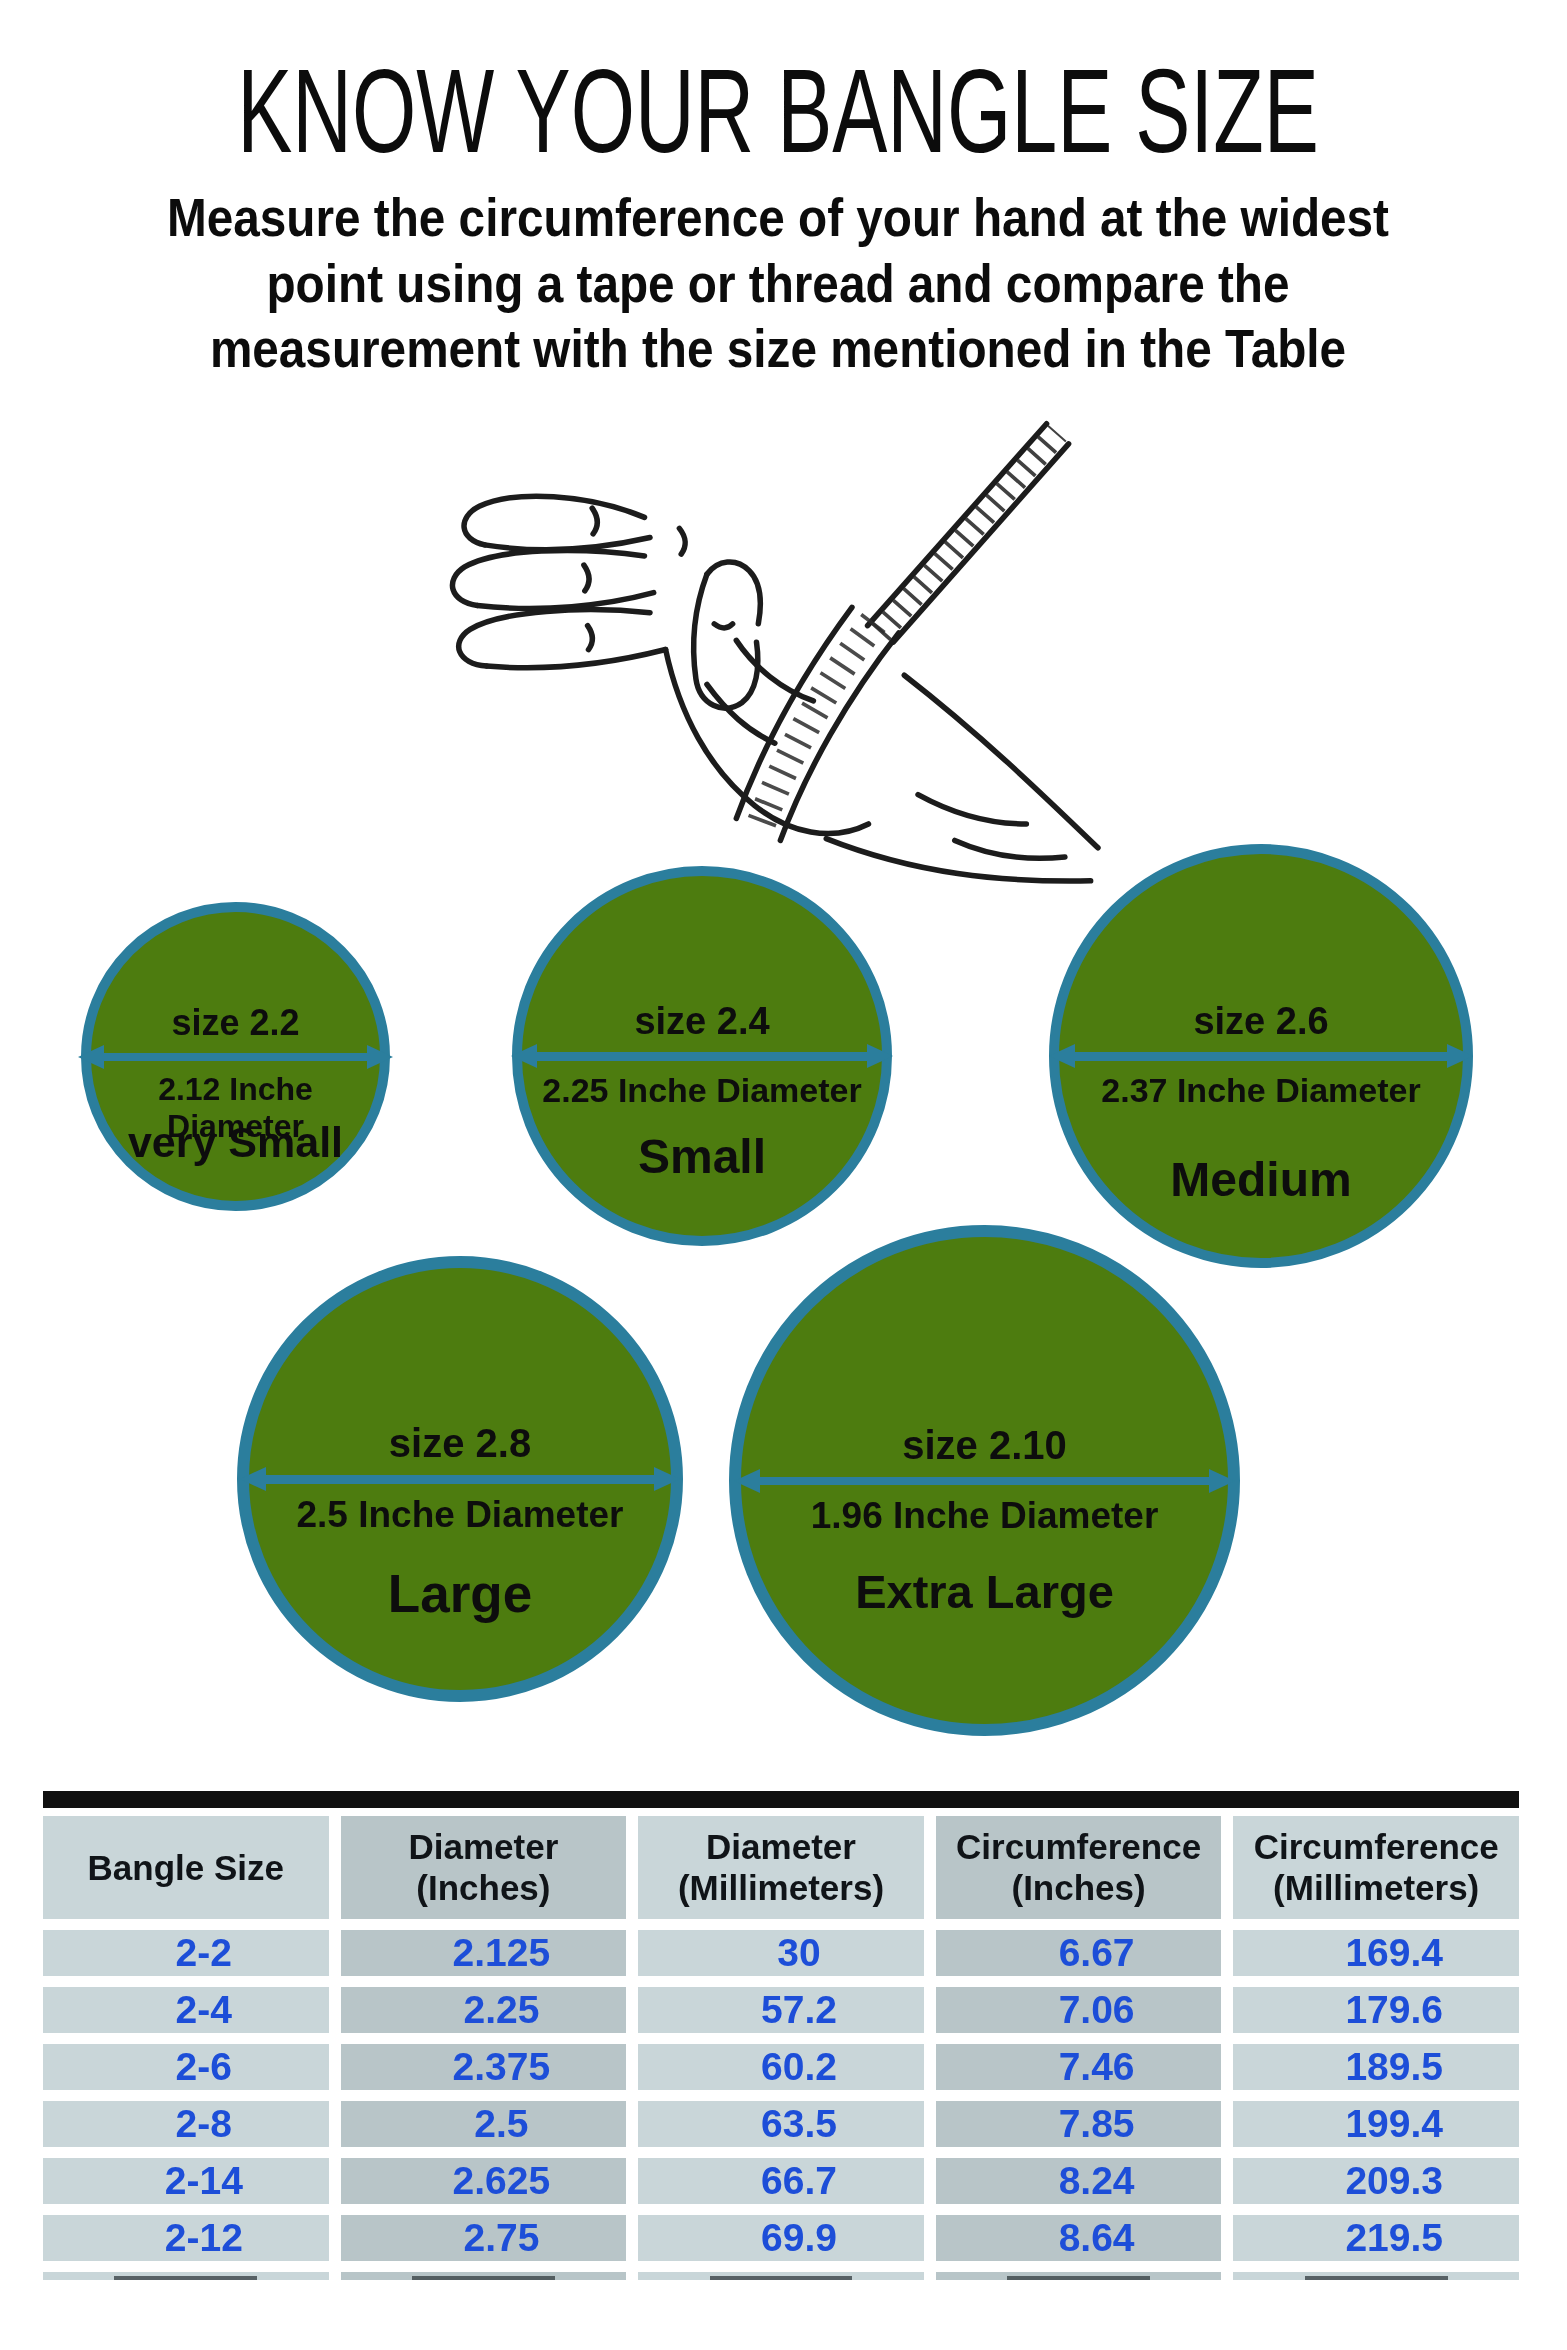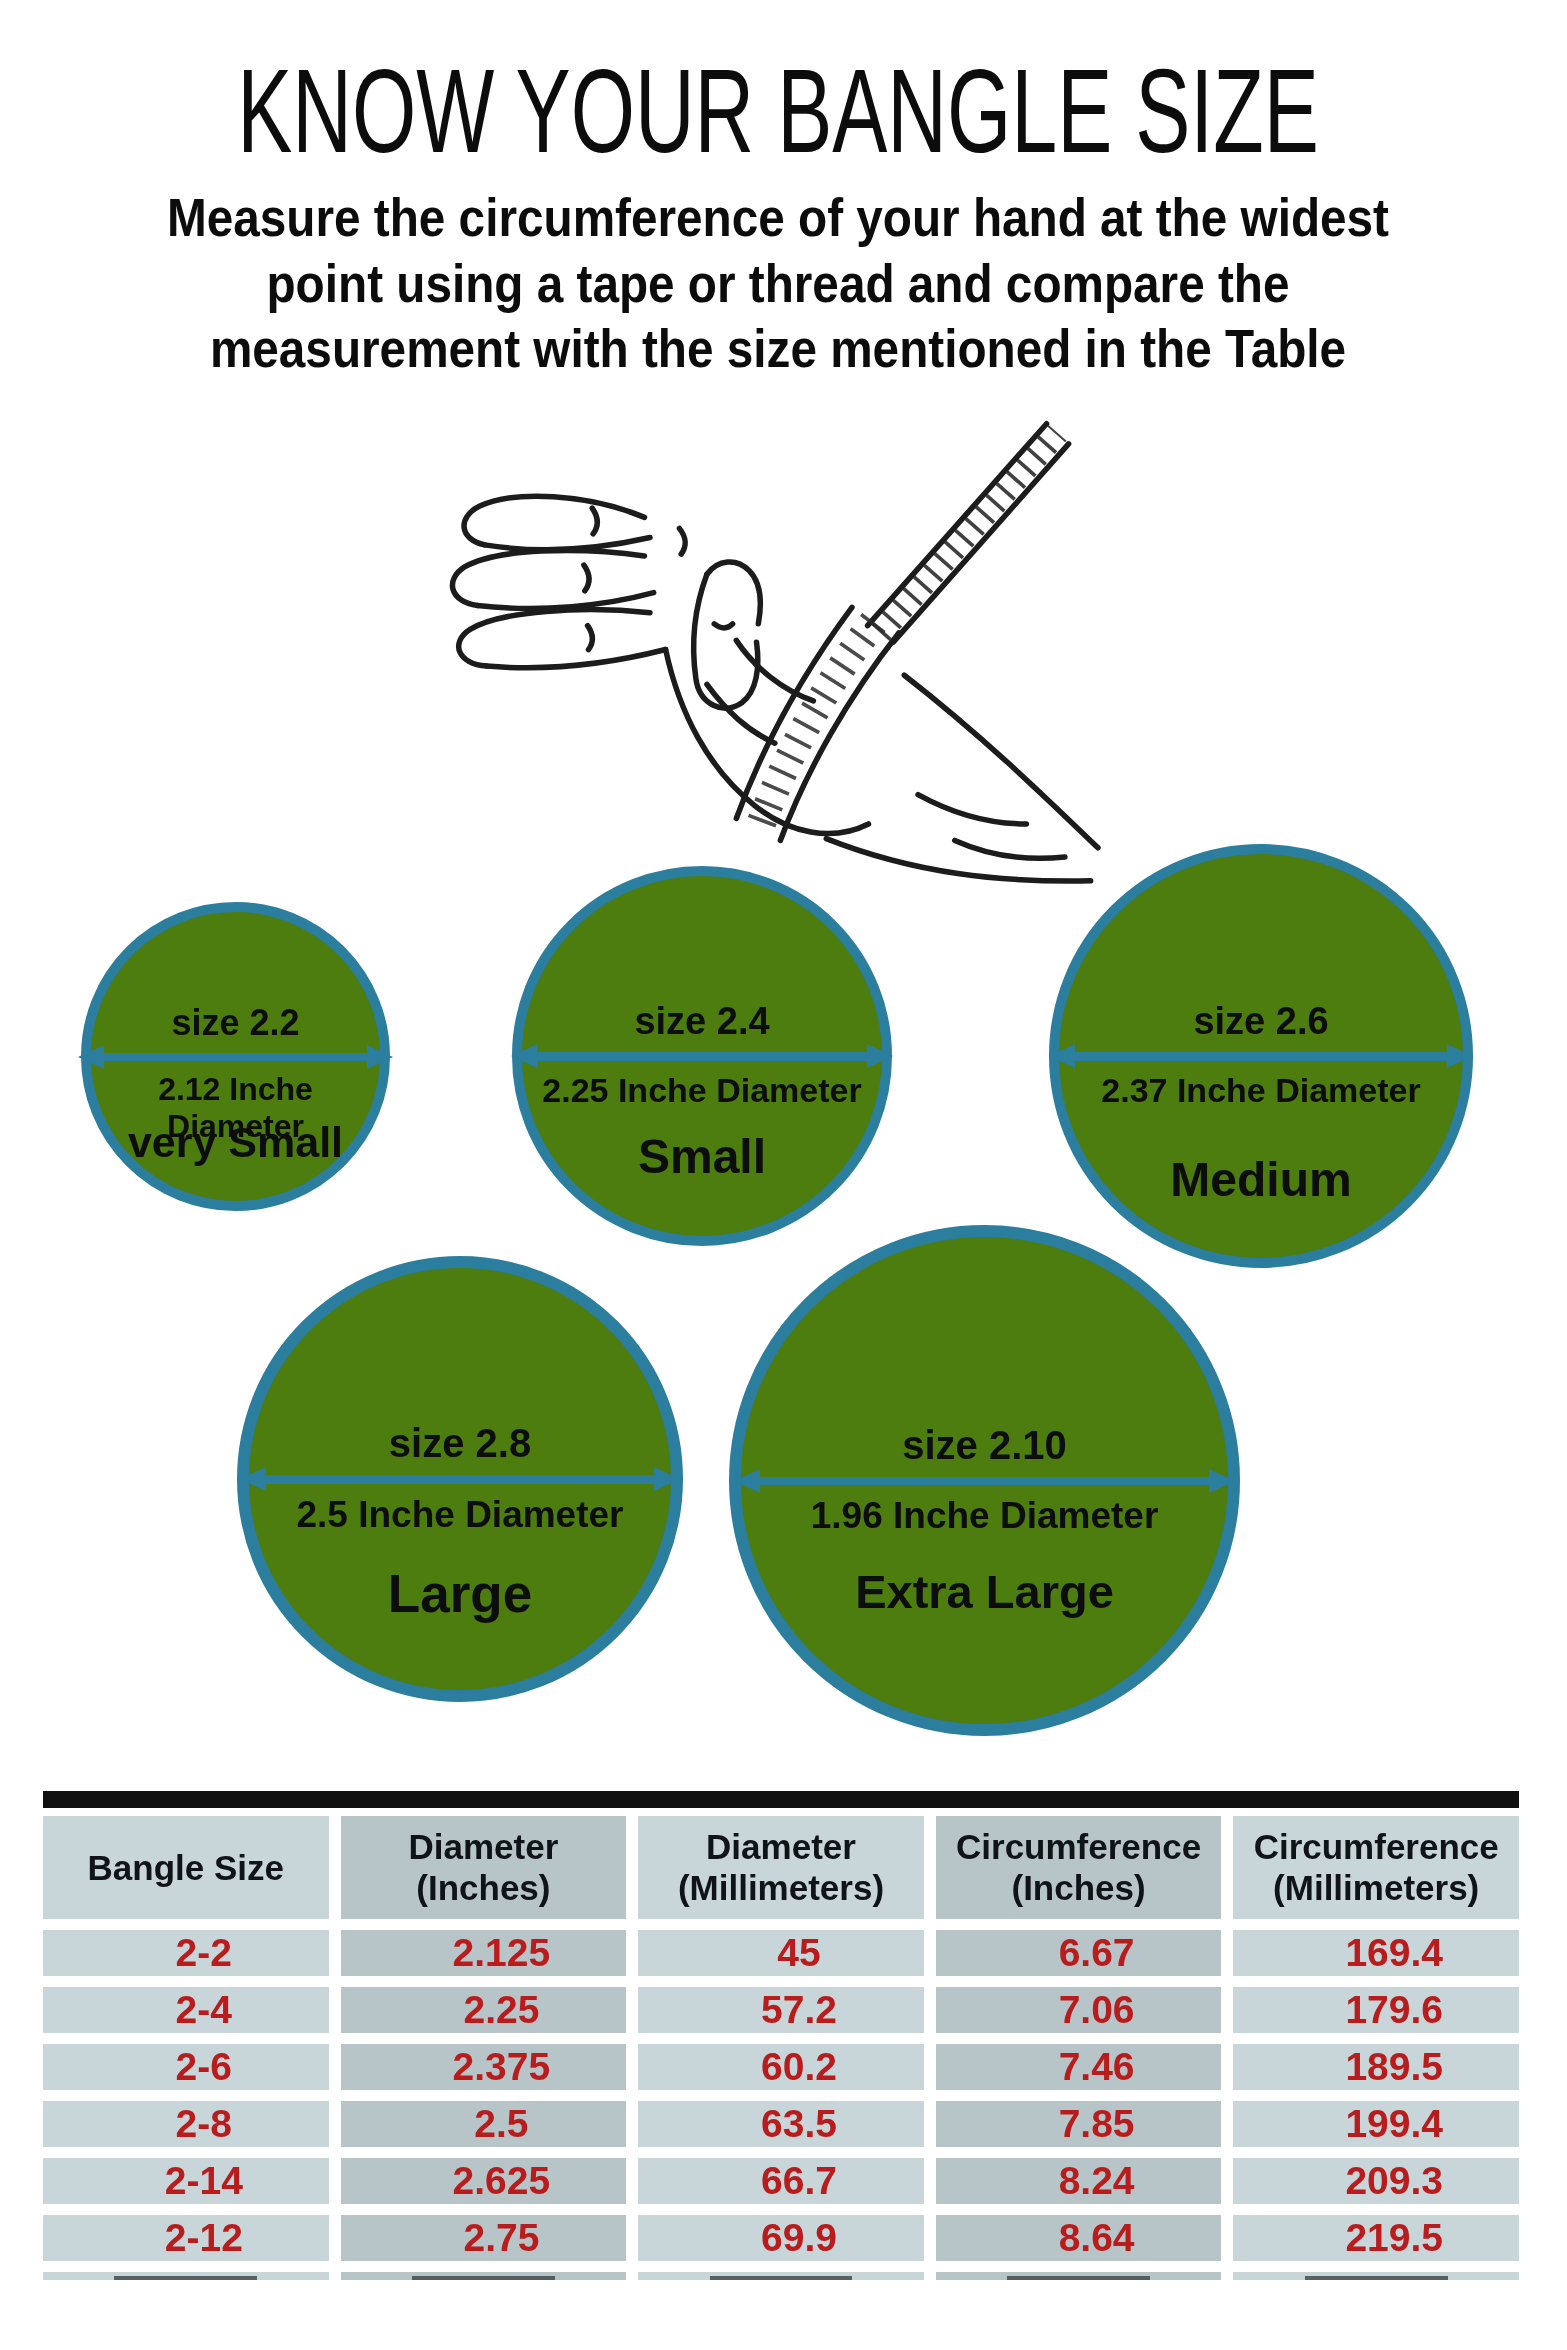--- a/index.html
+++ b/index.html
@@ -71,21 +71,21 @@
     display:grid; grid-template-columns:repeat(5, 1fr); column-gap:12px;
   }
   .theader { margin-top:8.3px; }
   .th {
     height:103px; display:flex; flex-direction:column; justify-content:center; align-items:center;
     font-weight:700; font-size:35px; line-height:1.18; text-align:center; color:#101418;
   }
   .trow { margin-top:11px; }
   .td {
     height:46px; display:flex; justify-content:center; align-items:center;
-    font-weight:700; font-size:39px; color:#b91c1c;padding-left:36px;
+    font-weight:700; font-size:39px; color:#1d4ed8;padding-left:36px;
   }
   .light { background:#c9d6d9; }
   .dark  { background:#b8c5c8; }
   .sliver-row { margin-top:11px; }
   .sliver {
     height:8.3px; overflow:hidden; position:relative;
   }
   .sliver .cut-text {
     position:absolute; bottom:0; left:25%; width:50%; height:3.7px; background:#3b4347; opacity:.8;
   }
@@ -198,21 +198,21 @@
       <div class="th light">
         <span>Circumference</span>
         <span>(Millimeters)</span>
       </div>
     </div>
 
     <div>
         <div class="trow">
           <div class="td light">2-2</div>
           <div class="td dark">2.125</div>
-          <div class="td light">45</div>
+          <div class="td light">30</div>
           <div class="td dark">6.67</div>
           <div class="td light">169.4</div>
         </div>
         <div class="trow">
           <div class="td light">2-4</div>
           <div class="td dark">2.25</div>
           <div class="td light">57.2</div>
           <div class="td dark">7.06</div>
           <div class="td light">179.6</div>
         </div>

